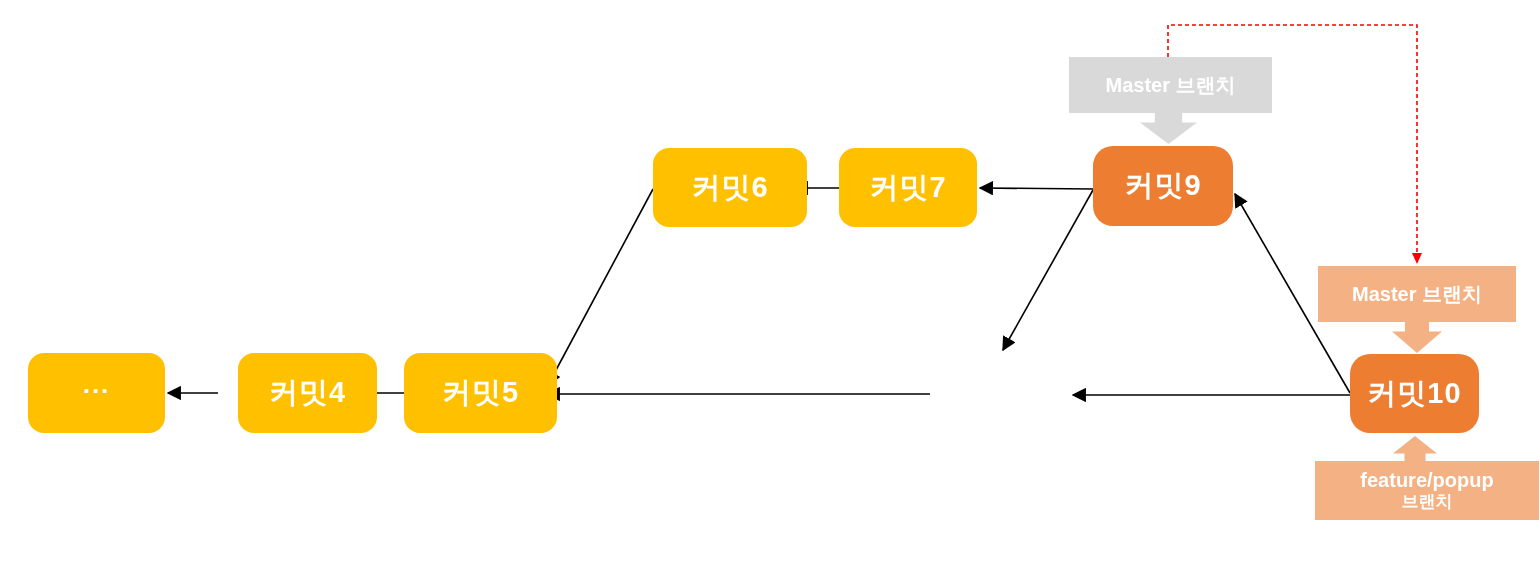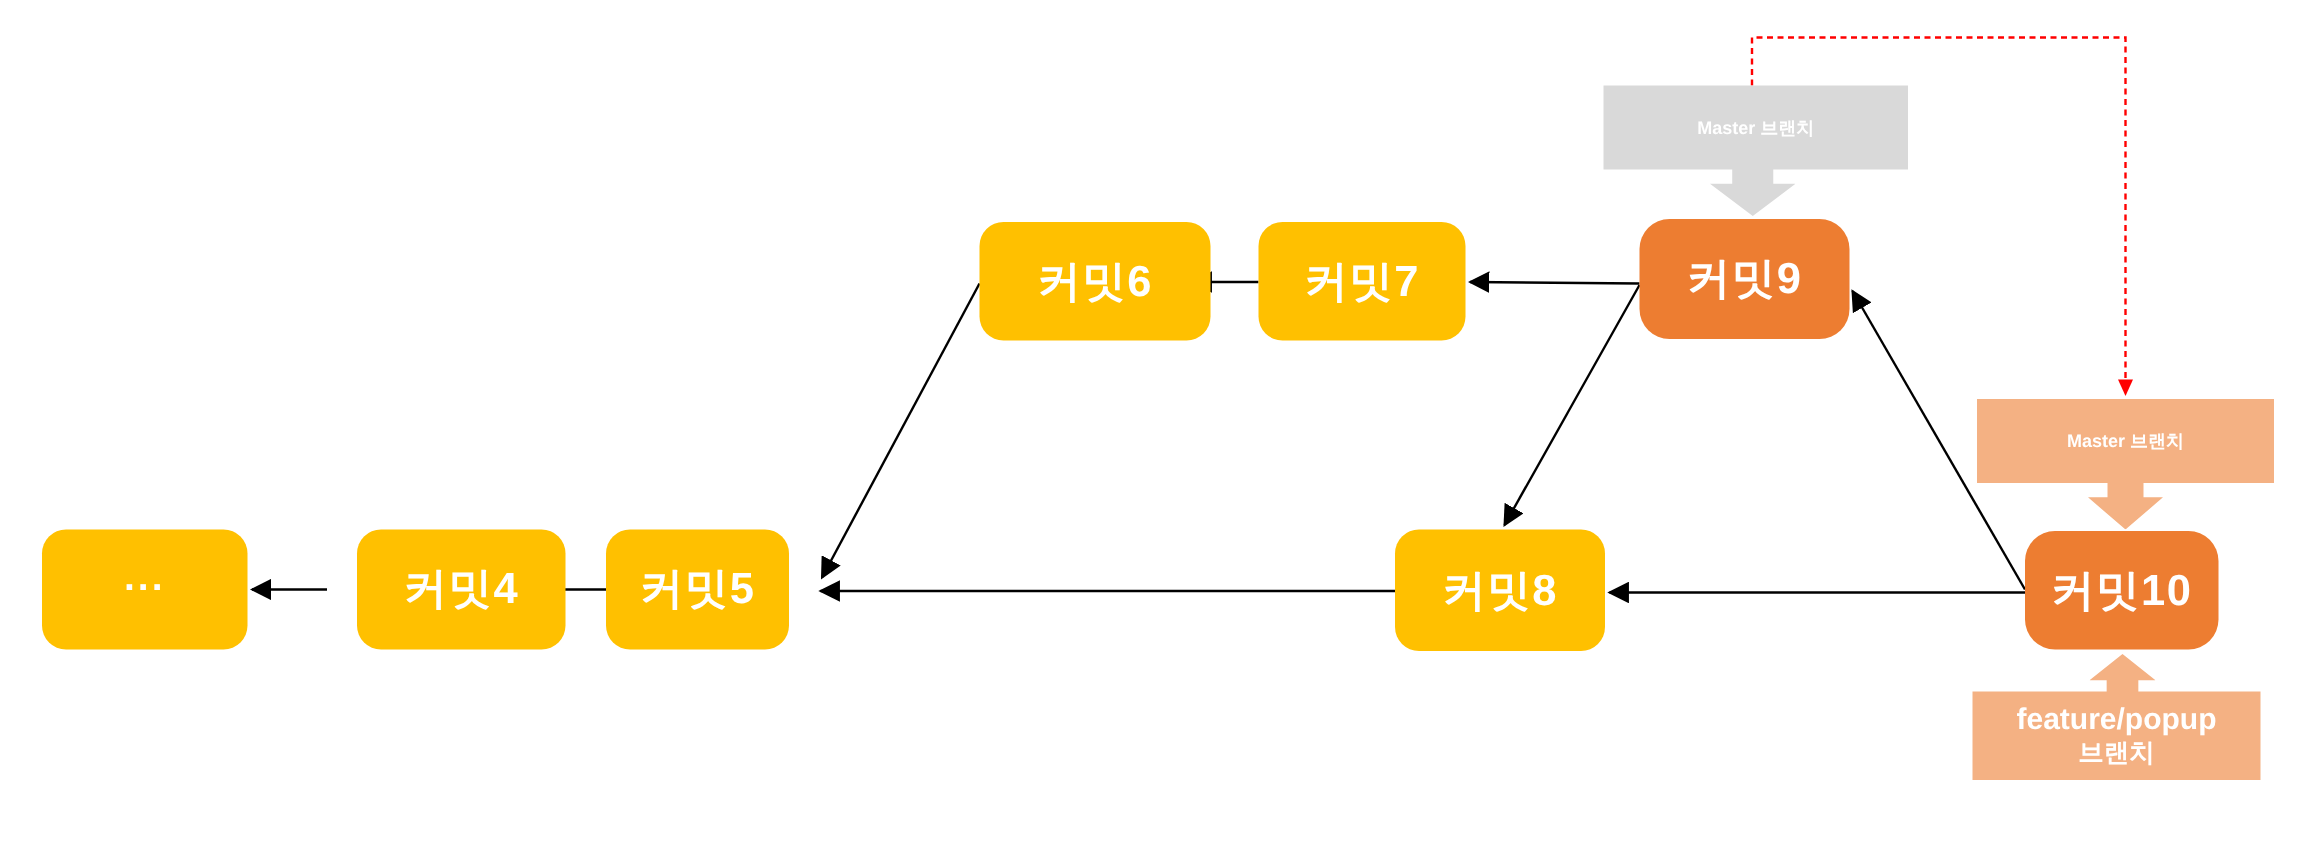--- a/index.html
+++ b/index.html
@@ -21,51 +21,51 @@
     color:var(--text-white); font-weight:bold; font-size:29px;
     letter-spacing:1px;
   }
   .node.yellow { background:var(--commit-yellow); border-radius:16px; }
   .node.orange { background:var(--commit-orange); border-radius:20px; }
   .node .dots { position:relative; top:-9px; font-size:26px; letter-spacing:2px; }
 
   .branch-label {
     position:absolute; z-index:3;
     display:flex; align-items:center; justify-content:center;
-    color:var(--text-white); font-weight:bold; font-size:12px;
+    color:var(--text-white); font-weight:bold; font-size:20px;
     text-align:center;
   }
   .branch-label.gray   { background:var(--label-gray); }
   .branch-label.salmon { background:var(--label-salmon); }
   .branch-label.two-line { flex-direction:column; line-height:1.2; font-size:20px; }
   .branch-label.two-line .sub { font-size:17px; }
 
   .fat-arrow { position:absolute; z-index:2; }
   .fat-arrow.gray   { background:var(--label-gray); }
   .fat-arrow.salmon { background:var(--label-salmon); }
   .fat-arrow.down {
     clip-path:polygon(26% 0, 74% 0, 74% 33%, 100% 33%, 50% 100%, 0 33%, 26% 33%);
   }
   .fat-arrow.up {
     clip-path:polygon(50% 0, 100% 67%, 74% 67%, 74% 100%, 26% 100%, 26% 67%, 0 67%);
   }
 
   
   #node-ellipsis { left:28px;  top:353px; width:137px; height:80px; }
   #node-commit4  { left:218px; top:353px; width:139px; height:80px;margin-left:20px; }
-  #node-commit5  { left:404px; top:353px; width:122px; height:80px; }
+  #node-commit5  { left:404px; top:353px; width:153px; height:80px; }
   #node-commit6  { left:653px; top:148px; width:154px; height:79px; }
   #node-commit7  { left:839px; top:148px; width:138px; height:79px; }
   #node-commit8  { left:930px; top:353px; width:140px; height:81px; }
   #node-commit9  { left:1093px; top:146px; width:140px; height:80px; }
   #node-commit10 { left:1350px; top:354px; width:129px; height:79px; }
 
   #label-master-old { left:1069px; top:57px;  width:203px; height:56px; }
   #label-master-new { left:1318px; top:266px; width:198px; height:56px; }
-  #label-feature    { left:1315px; top:461px; width:192px; height:59px; }
+  #label-feature    { left:1315px; top:461px; width:224px; height:59px; }
 
   #fat-arrow-gray        { left:1140px; top:112px; width:57px; height:32px; }
   #fat-arrow-salmon-down { left:1392px; top:321px; width:50px; height:32px; }
   #fat-arrow-salmon-up   { left:1393px; top:436px; width:44px; height:26px; }
 </style>
 </head>
 <body>
 
 <div class="canvas">
 
@@ -98,23 +98,20 @@
   </div>
   <div class="node yellow" id="node-commit5">
     <span>커밋5</span>
   </div>
   <div class="node yellow" id="node-commit6">
     <span>커밋6</span>
   </div>
   <div class="node yellow" id="node-commit7">
     <span>커밋7</span>
   </div>
-  <div class="node yellow" id="node-commit8">
-    <span>커밋8</span>
-  </div>
   <div class="node orange" id="node-commit9">
     <span>커밋9</span>
   </div>
   <div class="node orange" id="node-commit10">
     <span>커밋10</span>
   </div>
 
   <div class="branch-label gray" id="label-master-old">
     <span>Master 브랜치</span>
   </div>

